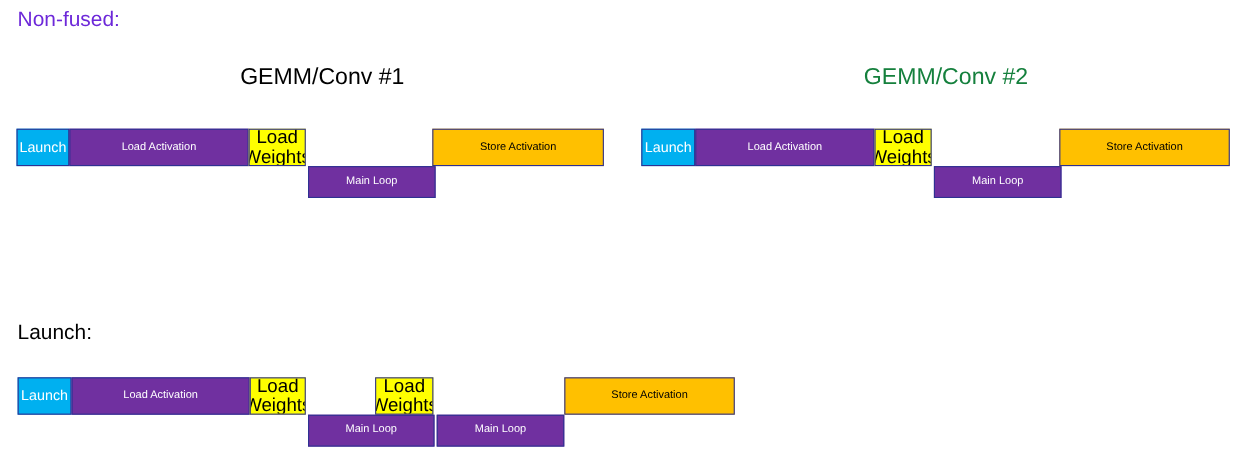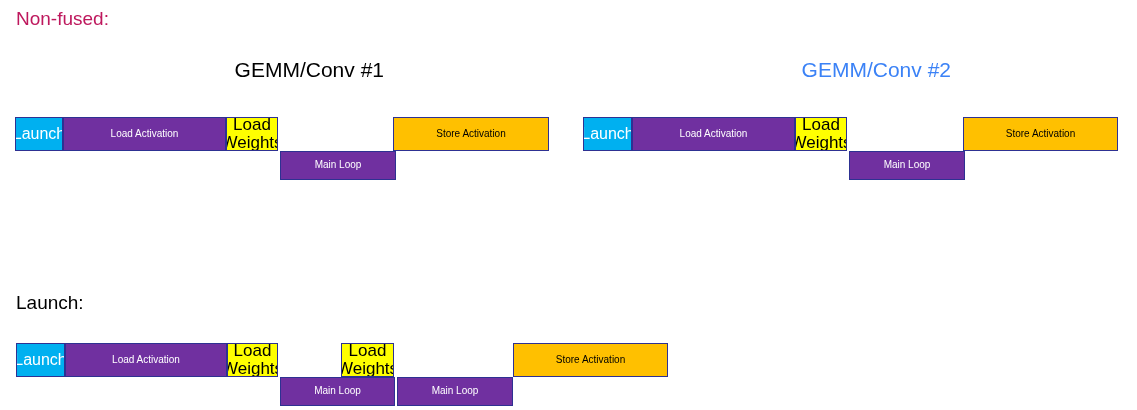--- a/index.html
+++ b/index.html
@@ -18,45 +18,45 @@
   .section-label {
     position: absolute;
     font-size: 19px;
     color: #000000;
     white-space: nowrap;
   }
   .gemm-title {
     position: absolute;
     font-size: 21px;
     color: #000000;
-    text-align: right;
+    text-align: center;
     white-space: nowrap;
   }
   .block {
     position: absolute;
     box-sizing: border-box;
     border: 1.5px solid #2E3192;
     display: flex;
     align-items: center;
     justify-content: center;
     text-align: center;
     font-size: 10px;
     line-height: 1.08;
     overflow: hidden;
   }
-  .block.launch  { font-size: 16px; }
+  .block.launch  { font-size: 13px; }
   .block.weights { font-size: 17px; padding: 0 1px; }
 </style>
 </head>
 <body>
 
 <div id="canvas" style="background: rgb(255, 255, 255);">
-    <div class="section-label" style="left: 16px; top: 8px; color: #be185d;">Non-fused:</div>
+    <div class="section-label" style="left: 16px; top: 8px; color: #6d28d9;">Non-fused:</div>
     <div class="gemm-title" style="left: 202px; top: 58px; width: 182px; color: rgb(0, 0, 0);">GEMM/Conv #1</div>
-    <div class="gemm-title" style="left: 769px; top: 58px; width: 182px; color: #3b82f6;">GEMM/Conv #2</div>
+    <div class="gemm-title" style="left: 769px; top: 58px; width: 182px; color: #15803d;">GEMM/Conv #2</div>
     <div class="block launch" style="left: 15px; top: 117px; width: 48px; height: 34px; background: rgb(0, 176, 240); color: rgb(255, 255, 255); border-color: rgb(46, 49, 146);">Launch</div>
     <div class="block activation" style="left: 63px; top: 117px; width: 163px; height: 34px; background: rgb(112, 48, 160); color: rgb(255, 255, 255); border-color: rgb(46, 49, 146);">Load Activation</div>
     <div class="block weights" style="left: 226px; top: 117px; width: 52px; height: 34px; background: rgb(255, 255, 0); color: rgb(0, 0, 0); border-color: rgb(46, 49, 146);">Load Weights</div>
     <div class="block main" style="left: 280px; top: 151px; width: 116px; height: 29px; background: rgb(112, 48, 160); color: rgb(255, 255, 255); border-color: rgb(46, 49, 146);">Main Loop</div>
     <div class="block store" style="left: 393px; top: 117px; width: 156px; height: 34px; background: rgb(255, 192, 0); color: rgb(0, 0, 0); border-color: rgb(46, 49, 146);">Store Activation</div>
     <div class="block launch" style="left: 583px; top: 117px; width: 49px; height: 34px; background: rgb(0, 176, 240); color: rgb(255, 255, 255); border-color: rgb(46, 49, 146);">Launch</div>
     <div class="block activation" style="left: 632px; top: 117px; width: 163px; height: 34px; background: rgb(112, 48, 160); color: rgb(255, 255, 255); border-color: rgb(46, 49, 146);">Load Activation</div>
     <div class="block weights" style="left: 795px; top: 117px; width: 52px; height: 34px; background: rgb(255, 255, 0); color: rgb(0, 0, 0); border-color: rgb(46, 49, 146);">Load Weights</div>
     <div class="block main" style="left: 849px; top: 151px; width: 116px; height: 29px; background: rgb(112, 48, 160); color: rgb(255, 255, 255); border-color: rgb(46, 49, 146);">Main Loop</div>
     <div class="block store" style="left: 963px; top: 117px; width: 155px; height: 34px; background: rgb(255, 192, 0); color: rgb(0, 0, 0); border-color: rgb(46, 49, 146);">Store Activation</div>

